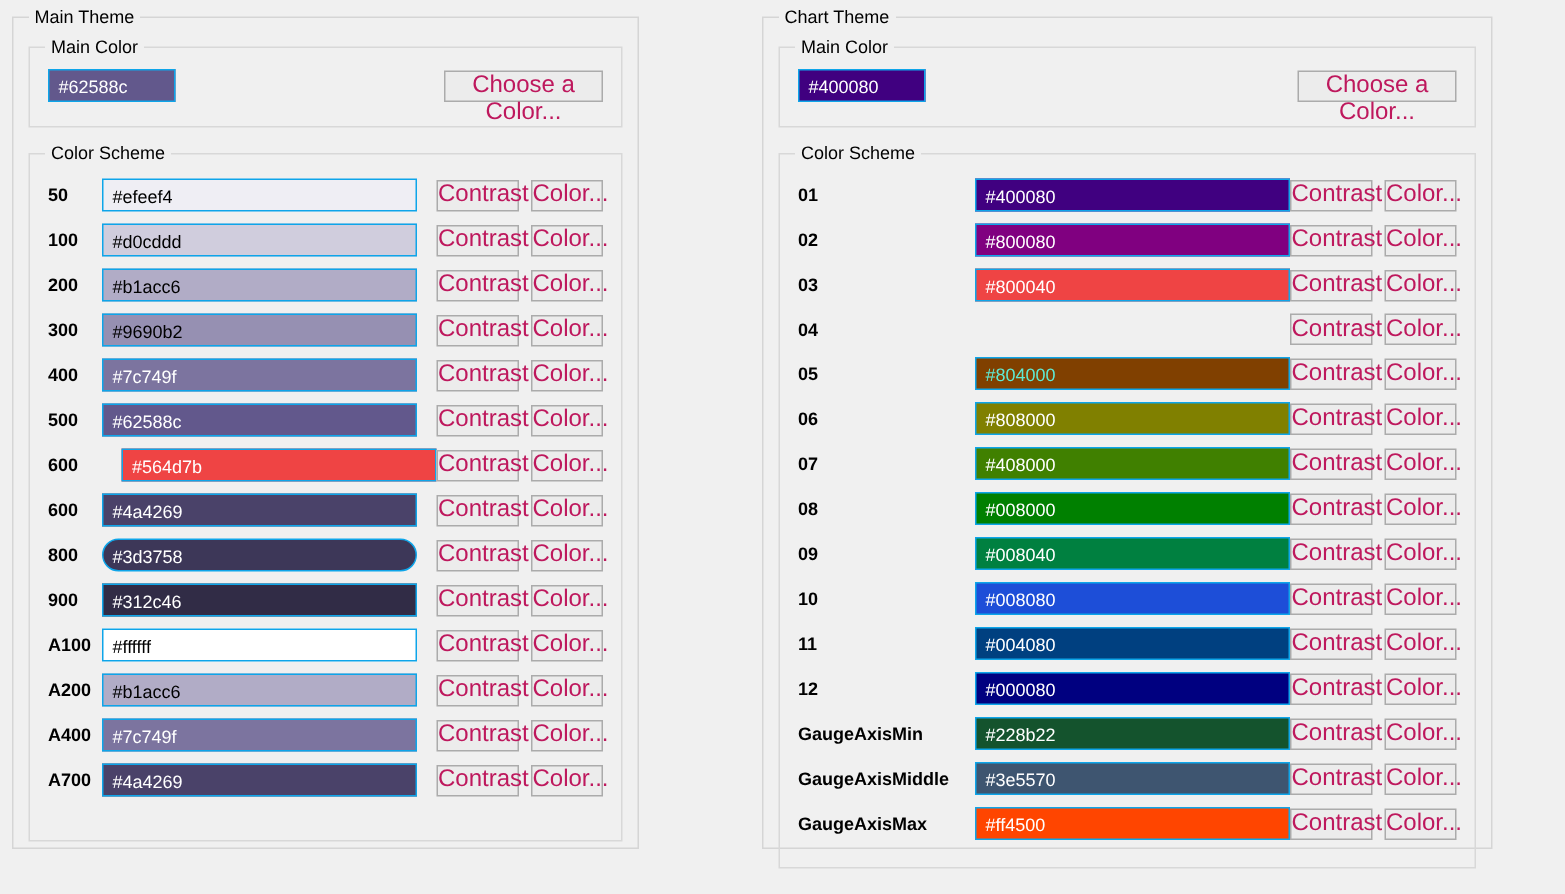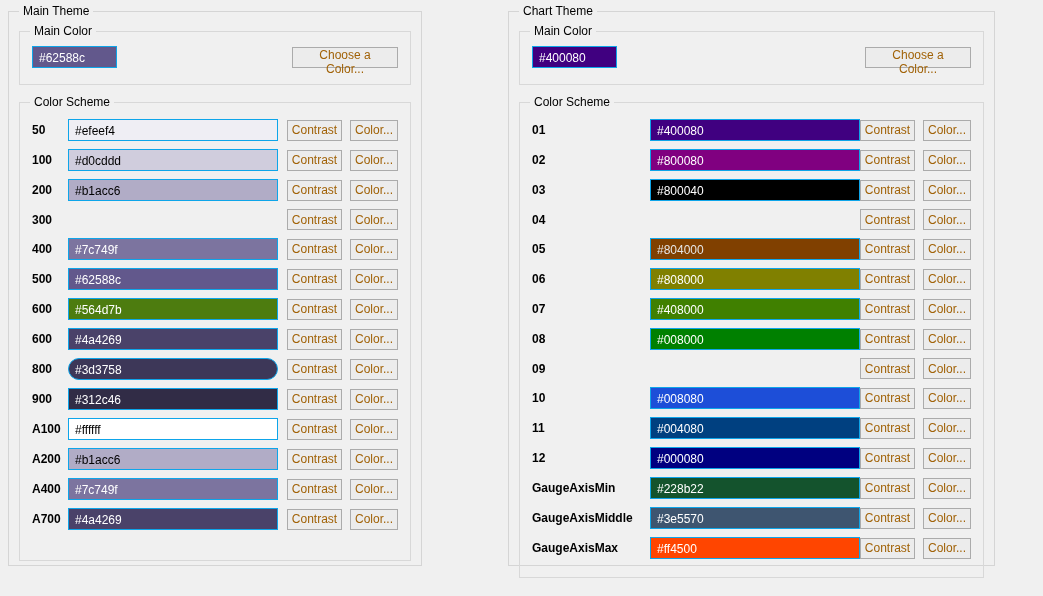--- a/index.html
+++ b/index.html
@@ -42,25 +42,25 @@
   .scheme { min-height: 466px; }
   .scheme-rows { padding: 8px 4px 2px 4px; }
   .scheme-row { display: flex; align-items: center; margin-bottom: 8px; }
   .row-key { font-weight: bold; flex: none; }
   .keys-narrow .row-key { width: 36px; }
   .keys-wide  .row-key { width: 118px; }
   .scheme-row .swatch-field { width: 210px; flex: none; }
   .spacer { flex: 1; }
   .win-btn {
     font-family: "Liberation Sans", sans-serif;
-    font-size: 12px;
+    font-size: 16px;
     height: 21px;
     background: #ececec;
     border: 1px solid #ababab;
-    color: #a16207;
+    color: #be185d;
     padding: 0 8px;
     cursor: default;
   }
   .contrast-btn { width: 55px; margin-right: 8px; padding: 0; flex: none; }
   .color-btn { width: 48px; padding: 0; flex: none; }
   .choose-btn { width: 106px; }
 </style>
 </head>
 <body>
 
@@ -94,41 +94,42 @@
         </div>
         <div class="scheme-row">
           <span class="row-key">200</span>
           <div class="swatch-field" style="background: rgb(177, 172, 198); color: rgb(0, 0, 0);">#b1acc6</div>
           <span class="spacer"></span>
           <button class="win-btn contrast-btn">Contrast</button>
           <button class="win-btn color-btn">Color...</button>
         </div>
         <div class="scheme-row">
           <span class="row-key">300</span>
+          <div class="swatch-field" style="background: rgb(150, 144, 178); color: rgb(0, 0, 0);">#9690b2</div>
           <span class="spacer"></span>
           <button class="win-btn contrast-btn">Contrast</button>
           <button class="win-btn color-btn">Color...</button>
         </div>
         <div class="scheme-row">
           <span class="row-key">400</span>
           <div class="swatch-field" style="background: rgb(124, 116, 159); color: rgb(255, 255, 255);">#7c749f</div>
           <span class="spacer"></span>
           <button class="win-btn contrast-btn">Contrast</button>
           <button class="win-btn color-btn">Color...</button>
         </div>
         <div class="scheme-row">
           <span class="row-key">500</span>
           <div class="swatch-field" style="background: rgb(98, 88, 140); color: rgb(255, 255, 255);">#62588c</div>
           <span class="spacer"></span>
           <button class="win-btn contrast-btn">Contrast</button>
           <button class="win-btn color-btn">Color...</button>
         </div>
         <div class="scheme-row">
           <span class="row-key">600</span>
-          <div class="swatch-field" style="background: #4d7c0f; color: rgb(255, 255, 255);">#564d7b</div>
+          <div class="swatch-field" style="background: #ef4444; color: rgb(255, 255, 255); margin-left: 13px;">#564d7b</div>
           <span class="spacer"></span>
           <button class="win-btn contrast-btn">Contrast</button>
           <button class="win-btn color-btn">Color...</button>
         </div>
         <div class="scheme-row">
           <span class="row-key">600</span>
           <div class="swatch-field" style="background: rgb(74, 66, 105); color: rgb(255, 255, 255);">#4a4269</div>
           <span class="spacer"></span>
           <button class="win-btn contrast-btn">Contrast</button>
           <button class="win-btn color-btn">Color...</button>
@@ -202,34 +203,34 @@
         </div>
         <div class="scheme-row">
           <span class="row-key">02</span>
           <div class="swatch-field" style="background: rgb(128, 0, 128); color: rgb(255, 255, 255);">#800080</div>
           <span class="spacer"></span>
           <button class="win-btn contrast-btn">Contrast</button>
           <button class="win-btn color-btn">Color...</button>
         </div>
         <div class="scheme-row">
           <span class="row-key">03</span>
-          <div class="swatch-field" style="background: #000000; color: rgb(255, 255, 255);">#800040</div>
+          <div class="swatch-field" style="background: #ef4444; color: rgb(255, 255, 255);">#800040</div>
           <span class="spacer"></span>
           <button class="win-btn contrast-btn">Contrast</button>
           <button class="win-btn color-btn">Color...</button>
         </div>
         <div class="scheme-row">
           <span class="row-key">04</span>
           <span class="spacer"></span>
           <button class="win-btn contrast-btn">Contrast</button>
           <button class="win-btn color-btn">Color...</button>
         </div>
         <div class="scheme-row">
           <span class="row-key">05</span>
-          <div class="swatch-field" style="background: rgb(128, 64, 0); color: #e5e5e5;">#804000</div>
+          <div class="swatch-field" style="background: rgb(128, 64, 0); color: #5eead4;">#804000</div>
           <span class="spacer"></span>
           <button class="win-btn contrast-btn">Contrast</button>
           <button class="win-btn color-btn">Color...</button>
         </div>
         <div class="scheme-row">
           <span class="row-key">06</span>
           <div class="swatch-field" style="background: rgb(128, 128, 0); color: rgb(255, 255, 255);">#808000</div>
           <span class="spacer"></span>
           <button class="win-btn contrast-btn">Contrast</button>
           <button class="win-btn color-btn">Color...</button>
@@ -243,20 +244,21 @@
         </div>
         <div class="scheme-row">
           <span class="row-key">08</span>
           <div class="swatch-field" style="background: rgb(0, 128, 0); color: rgb(255, 255, 255);">#008000</div>
           <span class="spacer"></span>
           <button class="win-btn contrast-btn">Contrast</button>
           <button class="win-btn color-btn">Color...</button>
         </div>
         <div class="scheme-row">
           <span class="row-key">09</span>
+          <div class="swatch-field" style="background: rgb(0, 128, 64); color: rgb(255, 255, 255);">#008040</div>
           <span class="spacer"></span>
           <button class="win-btn contrast-btn">Contrast</button>
           <button class="win-btn color-btn">Color...</button>
         </div>
         <div class="scheme-row">
           <span class="row-key">10</span>
           <div class="swatch-field" style="background: #1d4ed8; color: rgb(255, 255, 255);">#008080</div>
           <span class="spacer"></span>
           <button class="win-btn contrast-btn">Contrast</button>
           <button class="win-btn color-btn">Color...</button>

